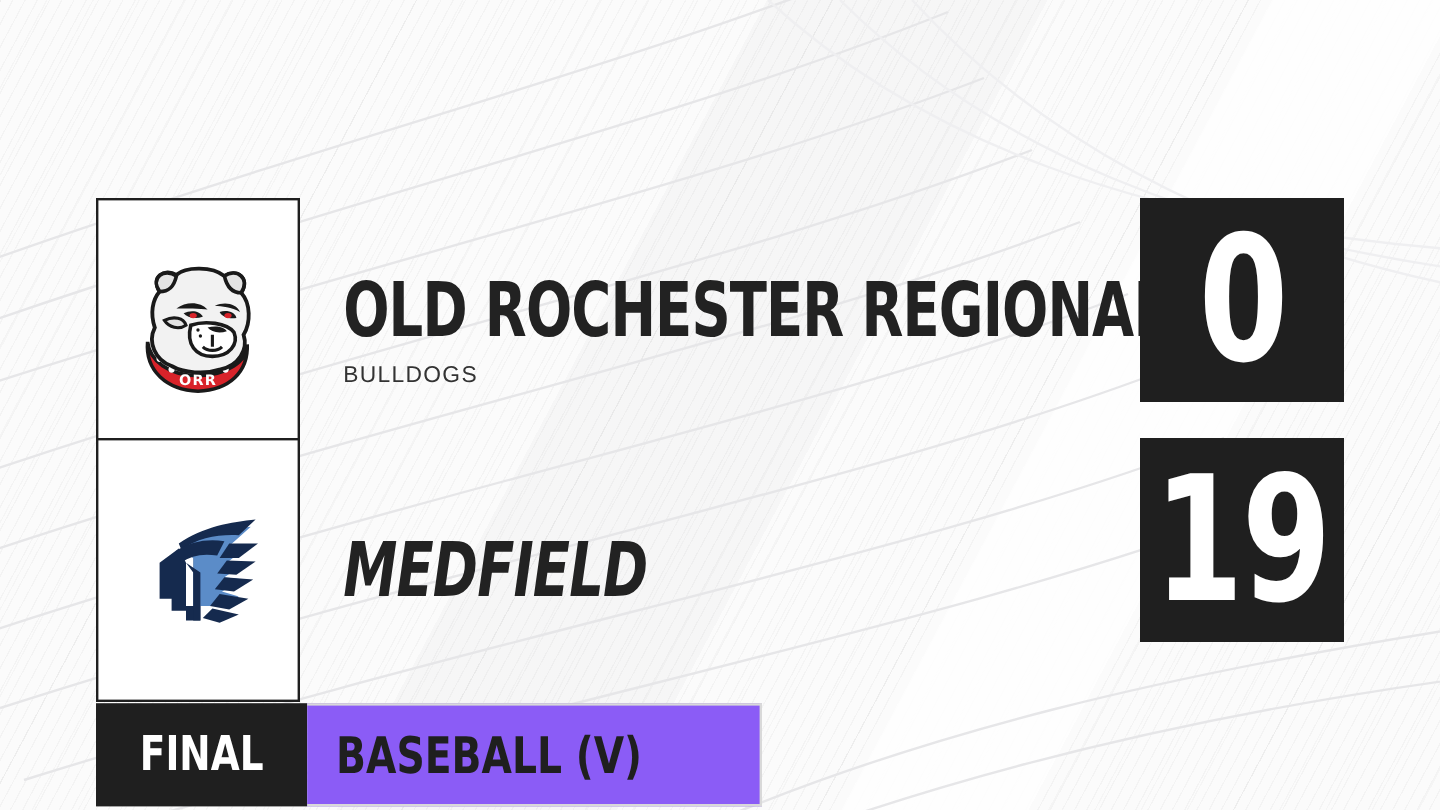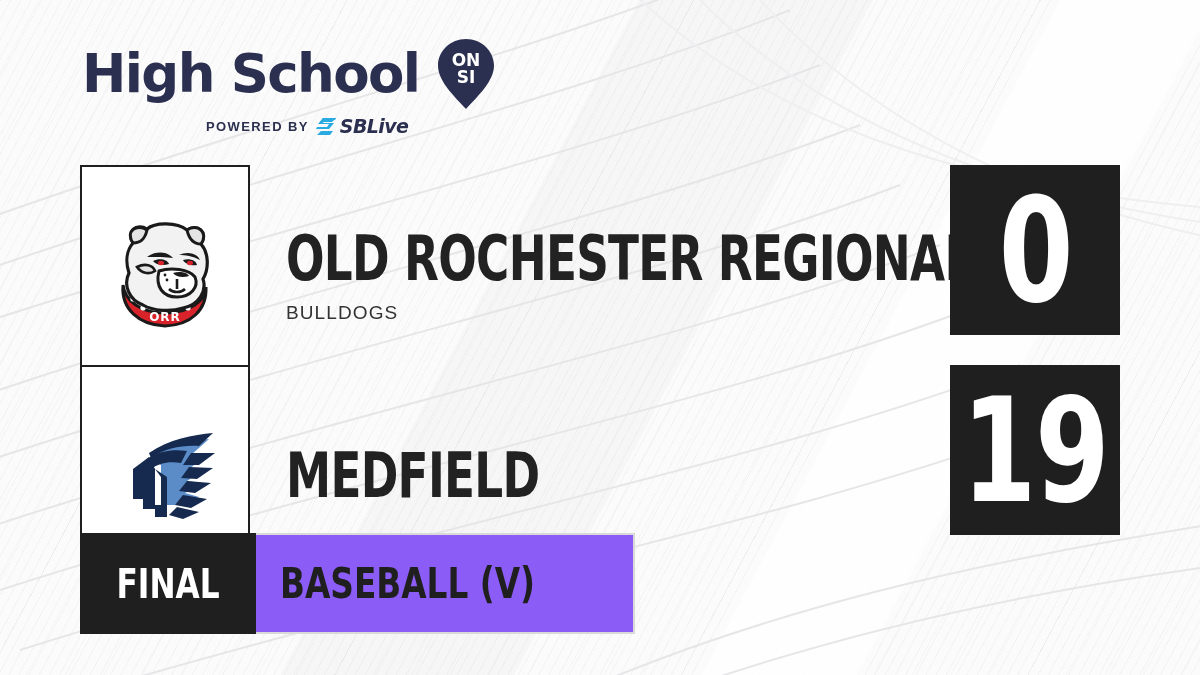--- a/index.html
+++ b/index.html
@@ -95,21 +95,21 @@
     font-family:"DejaVu Sans", sans-serif;
     font-weight:700; font-style:italic;
     font-size:19px; letter-spacing:-0.6px;
     color:#2c3050; line-height:1;
     white-space:nowrap;
   }
 
   
   .team-row { position:absolute; left:80px; display:flex; align-items:center; }
   .team-row.row-0 { top:165px; }
-  .team-row.row-1 { top:365px; }
+  .team-row.row-1 { top:365px;font-style:italic; }
 
   .logo-box {
     width:170px; height:220px;
     background:#ffffff;
     border:2px solid #1f1f1f;
     display:flex; align-items:center; justify-content:center;
     flex:0 0 auto;
   }
   .logo-box svg { width:124px; height:124px; display:block; }
 
@@ -151,22 +151,22 @@
     font-size:145px;
     line-height:1;
     color:#ffffff;
     transform:scaleX(0.74);
     letter-spacing:-2px;
     white-space:nowrap;
   }
 
   
   .status-bar {
-    position:absolute; left:80px; top:533px;
-    display:flex; align-items:stretch; height:101px;
+    position:absolute; left:80px; top:586px;
+    display:flex; align-items:stretch; height:86px;
   }
   .status-final {
     background:#1f1f1f;
     color:#ffffff;
     display:flex; align-items:center; justify-content:center;
     padding:0 22px;
     min-width:148px;
   }
   .status-final span {
     font-family:"DejaVu Sans", sans-serif;
@@ -219,45 +219,20 @@
         <path d="M600,720 C800,640 1020,590 1260,560"></path>
       </g>
       <g fill="none" stroke="#efeff1" stroke-width="2">
         <path d="M640,0 C760,110 940,190 1240,210"></path>
         <path d="M700,0 C820,120 1000,200 1260,230"></path>
         <path d="M760,0 C880,130 1050,215 1280,250"></path>
       </g>
     </svg>
   </div>
 
-  <div class="brand">
-    <div class="brand-wordmark">
-      <div class="brand-text">High School</div>
-      <div class="brand-pin">
-        <svg viewBox="0 0 62 72" aria-hidden="true">
-          <path d="M31 1 C15.5 1 3 13 3 27.5 C3 43 19 58 31 71 C43 58 59 43 59 27.5 C59 13 46.5 1 31 1 Z" fill="#2c3050"></path>
-          <text x="31" y="28" text-anchor="middle" fill="#ffffff" font-family="DejaVu Sans, sans-serif" font-size="17" font-weight="bold" letter-spacing="0">ON</text>
-          <text x="31" y="45" text-anchor="middle" fill="#ffffff" font-family="DejaVu Sans, sans-serif" font-size="17" font-weight="bold" letter-spacing="0">SI</text>
-        </svg>
-      </div>
-    </div>
-    <div class="brand-powered">
-      <div class="powered-label">POWERED BY</div>
-      <div class="sblive-mark">
-        <div class="sblive-s">
-          <svg viewBox="0 0 21 19" aria-hidden="true">
-            <path d="M20 1 L7 1 L2 7 L13 7 L11 10 L1 10 L0 12 L13 12 L18 6 L7 6 L9 3 L19 3 Z" fill="#29abe2"></path>
-            <path d="M20 1 L7 1 L4 5 L16 5 Z" fill="#29abe2"></path>
-            <path d="M1 18 L14 18 L17 14 L5 14 Z" fill="#29abe2"></path>
-          </svg>
-        </div>
-        <div class="sblive-word">SBLive</div>
-      </div>
-    </div>
-  </div>
 
   <div class="team-row row-0">
     <div class="logo-box">
       <svg viewBox="0 0 124 124" aria-hidden="true">
         <g>
 
           <path d="M20 72 C18 96 36 112 62 113 C88 112 104 97 103 74 C103 88 86 100 62 100 C38 100 22 88 20 72 Z" fill="#d8232a" stroke="#1a1a1a" stroke-width="3"></path>
           <circle cx="30" cy="86" r="2.6" fill="#ffffff"></circle>
           <circle cx="40" cy="95" r="2.6" fill="#ffffff"></circle>
           <circle cx="85" cy="95" r="2.6" fill="#ffffff"></circle>

